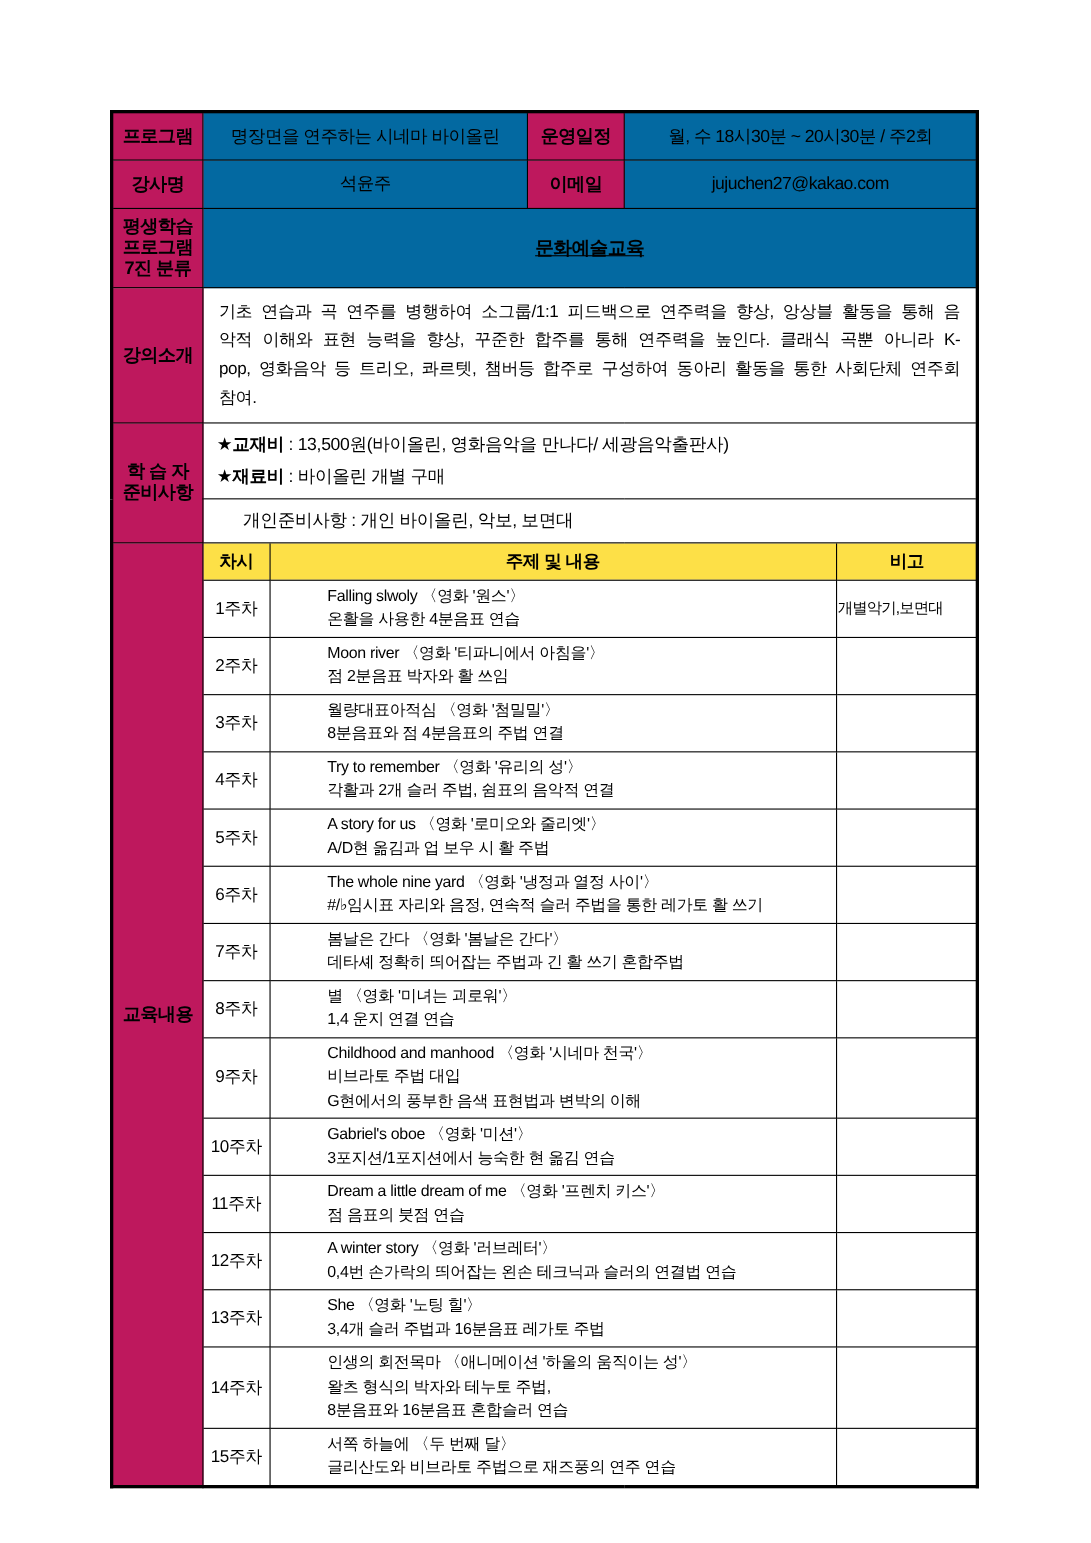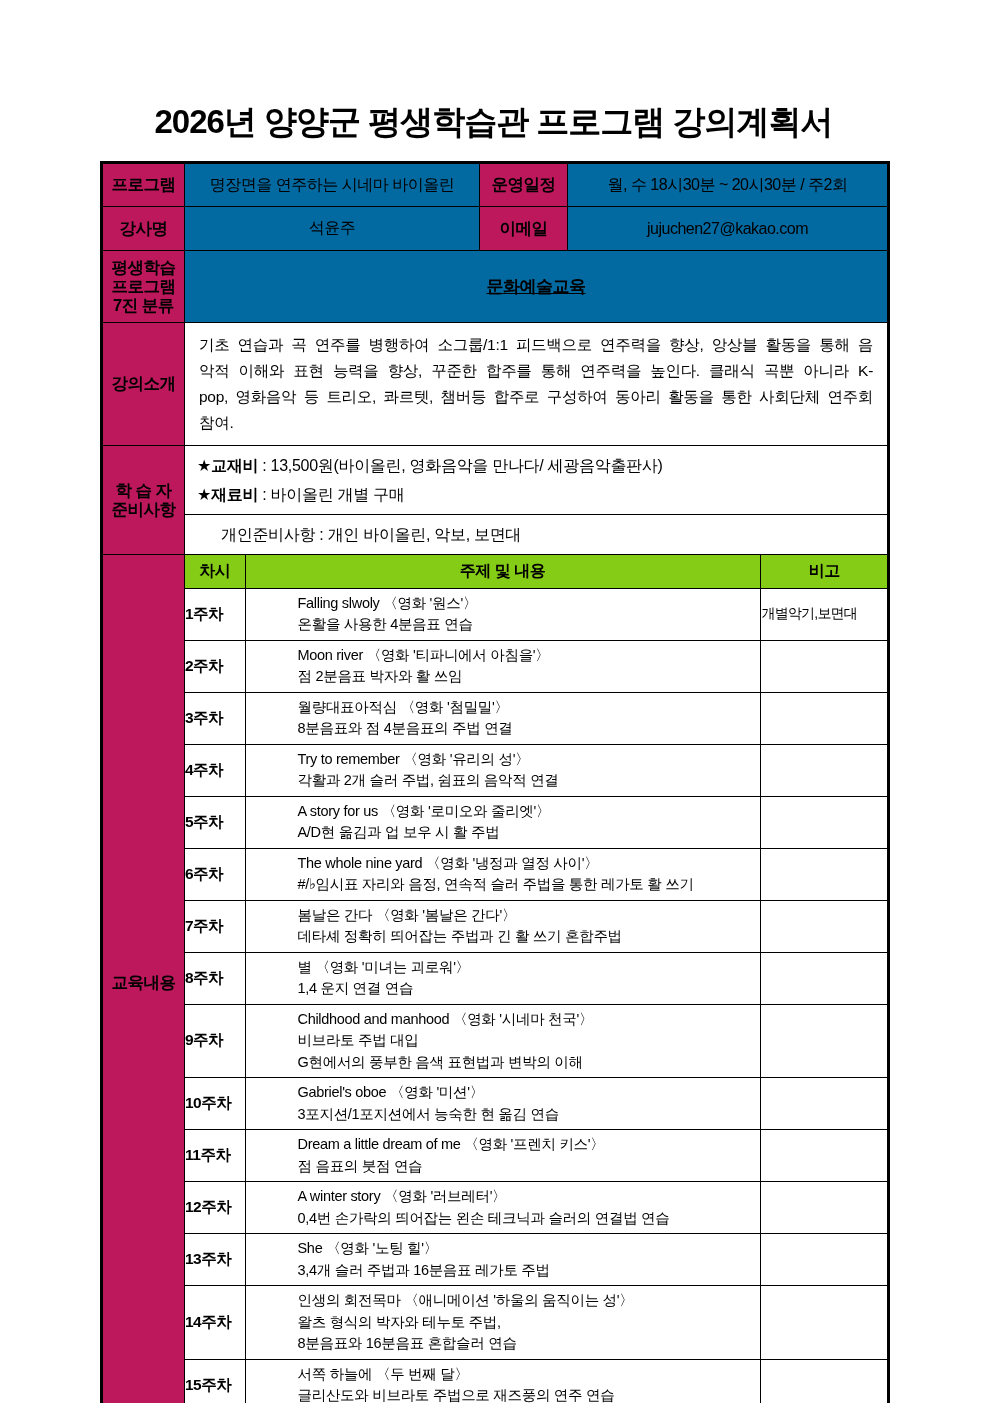--- a/index.html
+++ b/index.html
@@ -98,27 +98,27 @@
 
   .col-week  { width: 60px; }
   .col-topic { width: 515px; }
   .col-note  { width: 128px; }
 
   .inner-header th {
     font-size: 16px;
     font-weight: bold;
     height: 33px;
     text-align: center;
-    background: #84cc16;
+    background: #fde047;
     letter-spacing: -0.5px;
   }
 
   .week-cell {
-    text-align: left;
-    font-weight: bold;
+    text-align: center;
+    font-weight: normal;
     font-size: 15.5px;
     letter-spacing: -0.5px;
   }
   .topic-cell {
     padding: 4px 8px;
     font-size: 14.5px;
     letter-spacing: -0.3px;
   }
   .topic-line { line-height: 21.5px; white-space: nowrap; margin-left: 44px; }
   .note-cell {
@@ -127,21 +127,20 @@
     padding: 2px 1px;
     letter-spacing: -0.8px;
     white-space: nowrap;
   }
 </style>
 </head>
 <body>
 
 <div class="page">
 
-  <div class="doc-title">2026년 양양군 평생학습관 프로그램 강의계획서</div>
 
   <table class="outer">
     <colgroup>
       <col style="width:83px">
         <col style="width:295px">
         <col style="width:88px">
         <col style="width:321px">
     </colgroup>
     <tbody>
       <tr class="row-info">

